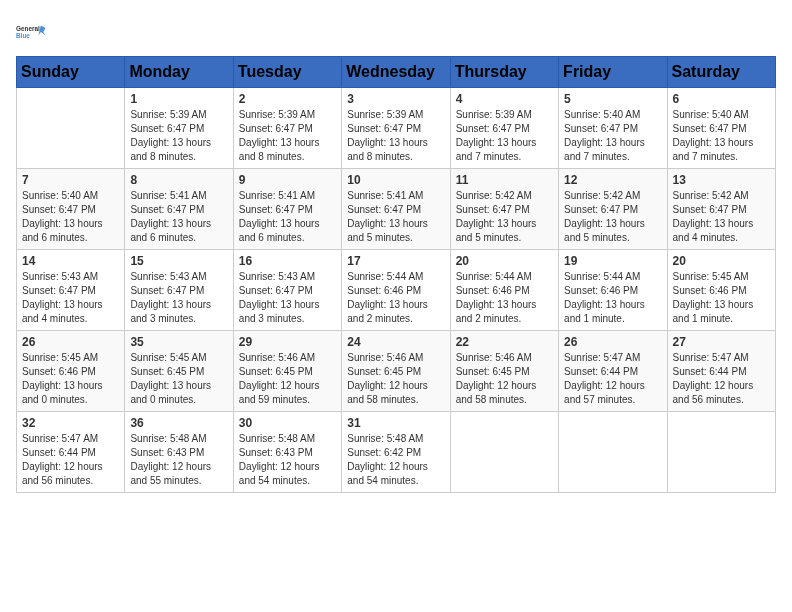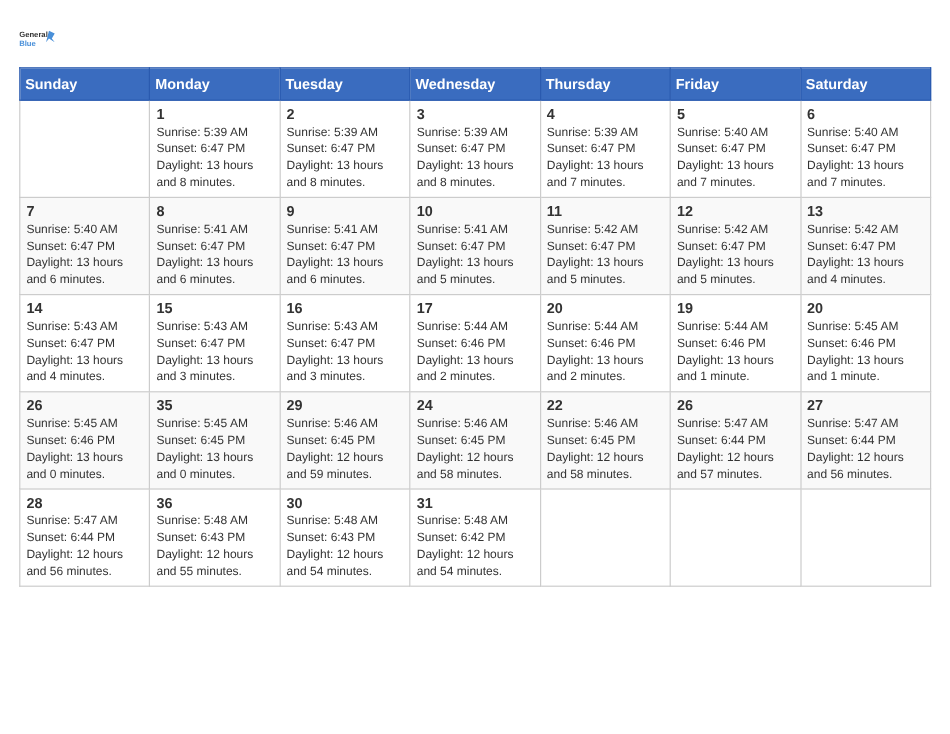--- a/index.html
+++ b/index.html
@@ -37,22 +37,22 @@
       color: #555;
       margin-top: 2px;
     }
     table {
       width: 100%;
       border-collapse: collapse;
       table-layout: fixed;
     }
     thead tr th {
       background-color: #3a6cbf;
-      color: #ffffff;
-      font-size: 12px;
+      color: #000000;
+      font-size: 16px;
       font-weight: bold;
       padding: 6px 4px;
       text-align: left;
       border: 1px solid #2a5aaf;
     }
     tbody tr td {
       border: 1px solid #ccc;
       vertical-align: top;
       padding: 4px 5px;
       font-size: 10px;
@@ -297,21 +297,21 @@
         <td>
           <span class="day-num">27</span>
           <div class="cell-info" style="white-space: pre-line;">Sunrise: 5:47 AM
 Sunset: 6:44 PM
 Daylight: 12 hours
 and 56 minutes.</div>
         </td>
       </tr>
       <tr>
         <td>
-          <span class="day-num">28</span>
+          <span class="day-num">32</span>
           <div class="cell-info" style="white-space: pre-line;">Sunrise: 5:47 AM
 Sunset: 6:44 PM
 Daylight: 12 hours
 and 56 minutes.</div>
         </td>
         <td>
           <span class="day-num">36</span>
           <div class="cell-info" style="white-space: pre-line;">Sunrise: 5:48 AM
 Sunset: 6:43 PM
 Daylight: 12 hours

